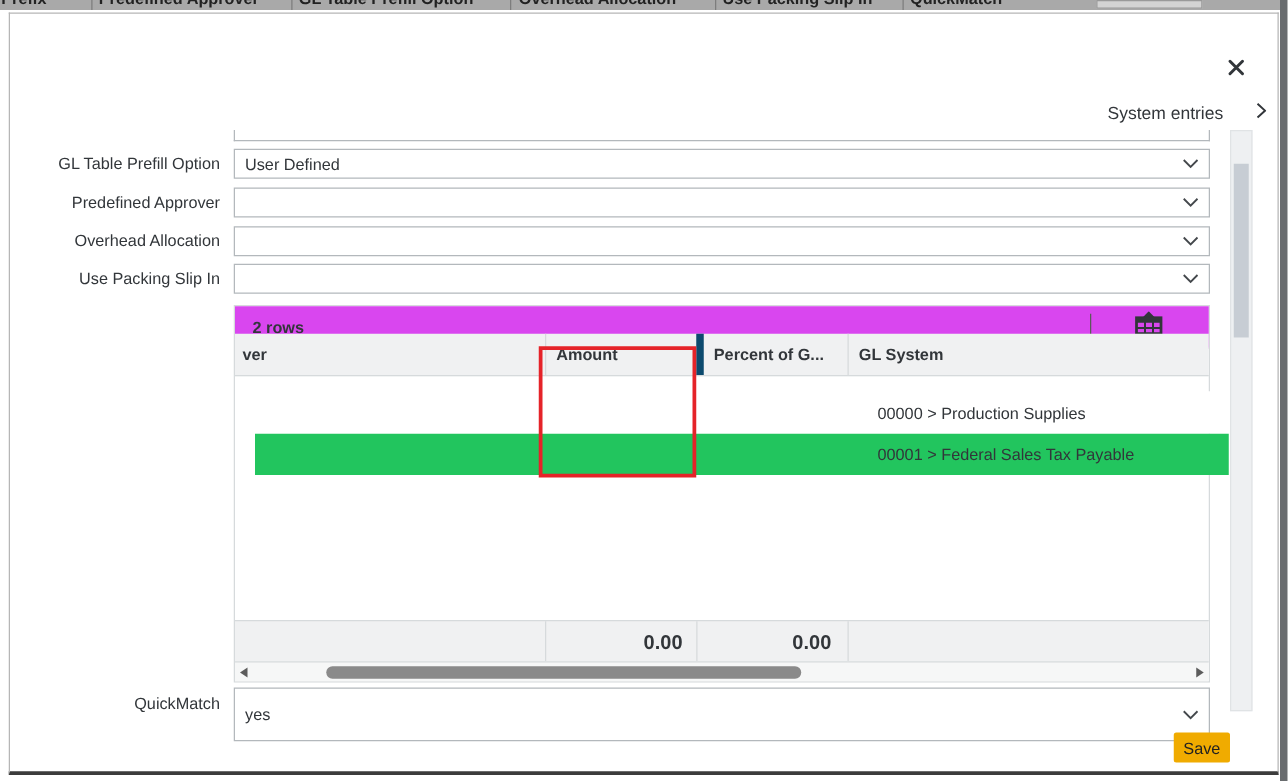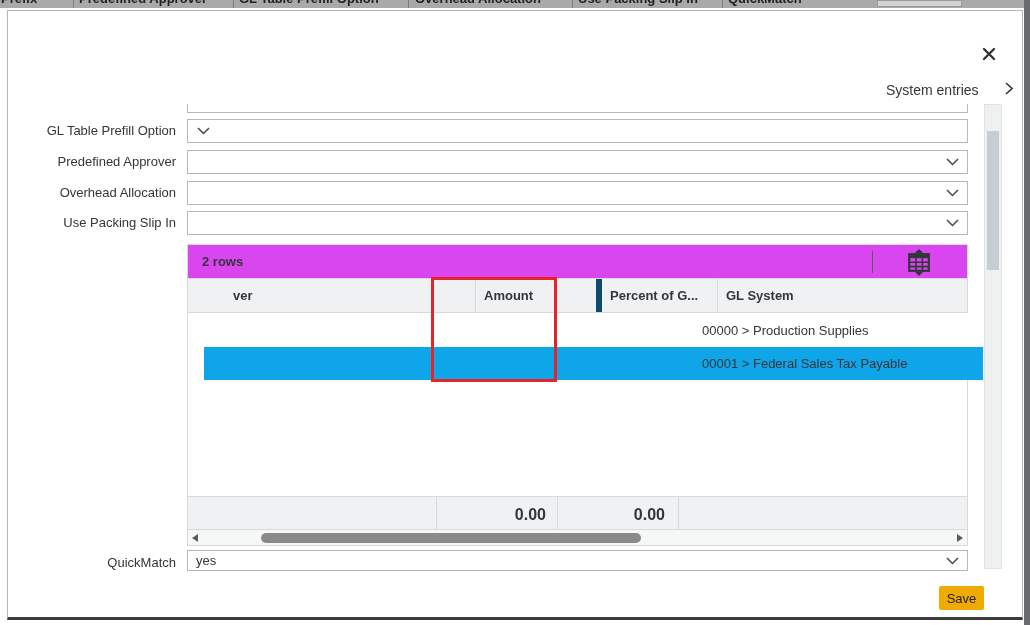--- a/index.html
+++ b/index.html
@@ -35,32 +35,32 @@
 
   
   .grid { left:179px; top:233px; width:781px; height:302px; border:1px solid #d6dadc; background:#fff; }
   .grid-toolbar { position:absolute; left:0; top:0; width:100%; height:34px; background:#d946ef;
     border-bottom:1px solid #d6dadc; display:flex; align-items:center; }
   .rowcount { font-size:13px; font-weight:bold; color:#32363a; padding-left:14px; }
   .tb-sep { position:absolute; left:684px; top:6px; width:1px; height:22px; background:#5a5a5a; }
   .tb-icon { position:absolute; left:717px; top:4px; width:28px; height:27px; cursor:pointer;
     display:flex; align-items:center; justify-content:center; }
 
-  .grid-header { position:absolute; left:0; top:34px; width:100%; height:34px; background:#f0f1f2;
-    border-bottom:1px solid #d6dadc; display:flex;padding-left:39px; }
+  .grid-header { position:absolute; left:0; top:22px; width:100%; height:34px; background:#f0f1f2;
+    border-bottom:1px solid #d6dadc; display:flex; }
   .hcell { font-size:13px; font-weight:bold; color:#32363a; padding:9px 8px 0 8px; white-space:nowrap; overflow:hidden; }
   .c1 { width:248px; padding-left:6px; }
   .c2 { width:121px; border-left:1px solid #d6dadc; }
   .c3 { width:121px; border-left:6px solid #0c4a6e; }
   .c4 { flex:1; border-left:1px solid #d6dadc; }
 
   .grow { position:absolute; left:16px; width:100%; height:34px; display:flex; font-size:13px; color:#32363a; }
   .grow .cell { padding-top:10px; white-space:nowrap; overflow:hidden; }
   .row1 { top:68px; background:#fff; }
-  .row2 { top:102px; height:33px; background:#0ea5e9; }
+  .row2 { top:102px; height:33px; background:#22c55e; }
   .row2 .cell { padding-top:9px; }
   .cell.c2,.cell.c3,.cell.c4 { border-left:none; }
   .cell.c1 { width:248px; } .cell.c2 { width:121px; } .cell.c3 { width:121px; } .cell.c4 { flex:1; padding-left:8px; }
 
   .totals { position:absolute; left:0; top:251px; width:100%; height:33px; background:#f0f1f2;
     border-top:1px solid #d6dadc; display:flex; font-size:16px; font-weight:bold; color:#32363a; }
   .totals .tcell { padding-top:9px; }
   .t1 { width:248px; }
   .t2 { width:121px; border-left:1px solid #d6dadc; text-align:right; padding-right:11px; }
   .t3 { width:121px; border-left:1px solid #d6dadc; text-align:right; padding-right:13px; }
@@ -117,20 +117,21 @@
       <svg width="8" height="13" viewBox="0 0 8 13">
           <path d="M1 1 L7 6.5 L1 12" stroke="#32363a" stroke-width="1.6" fill="none"></path>
         </svg>
     </span>
   </div>
 
   <div class="abs partial-box"></div>
 
   <div class="abs fld-label" style="top:108px">GL Table Prefill Option</div>
   <div class="abs fld-box" style="top:108px">
+    <span class="fld-value">User Defined</span>
     <span class="fld-chev">
         <svg width="13" height="8" viewBox="0 0 13 8">
           <path d="M1 1 L6.5 6.5 L12 1" stroke="#44484c" stroke-width="1.5" fill="none"></path>
         </svg>
       </span>
   </div>
 
   <div class="abs fld-label" style="top:139px">Predefined Approver</div>
   <div class="abs fld-box" style="top:139px">
     <span class="fld-value"></span>
@@ -205,21 +206,21 @@
     </div>
 
     <div class="hscroll">
       <span class="arr arr-left"></span>
       <span class="hthumb"></span>
       <span class="arr arr-right"></span>
     </div>
   </div>
 
   <div class="abs fld-label" style="top:540px">QuickMatch</div>
-  <div class="abs fld-box" style="top:539px; height:21px;">
+  <div class="abs fld-box" style="top:539px; height:43px;">
     <span class="fld-value">yes</span>
     <span class="fld-chev">
         <svg width="13" height="8" viewBox="0 0 13 8">
           <path d="M1 1 L6.5 6.5 L12 1" stroke="#44484c" stroke-width="1.5" fill="none"></path>
         </svg>
       </span>
   </div>
 
   <div class="abs vscroll">
     <span class="vthumb"></span>

